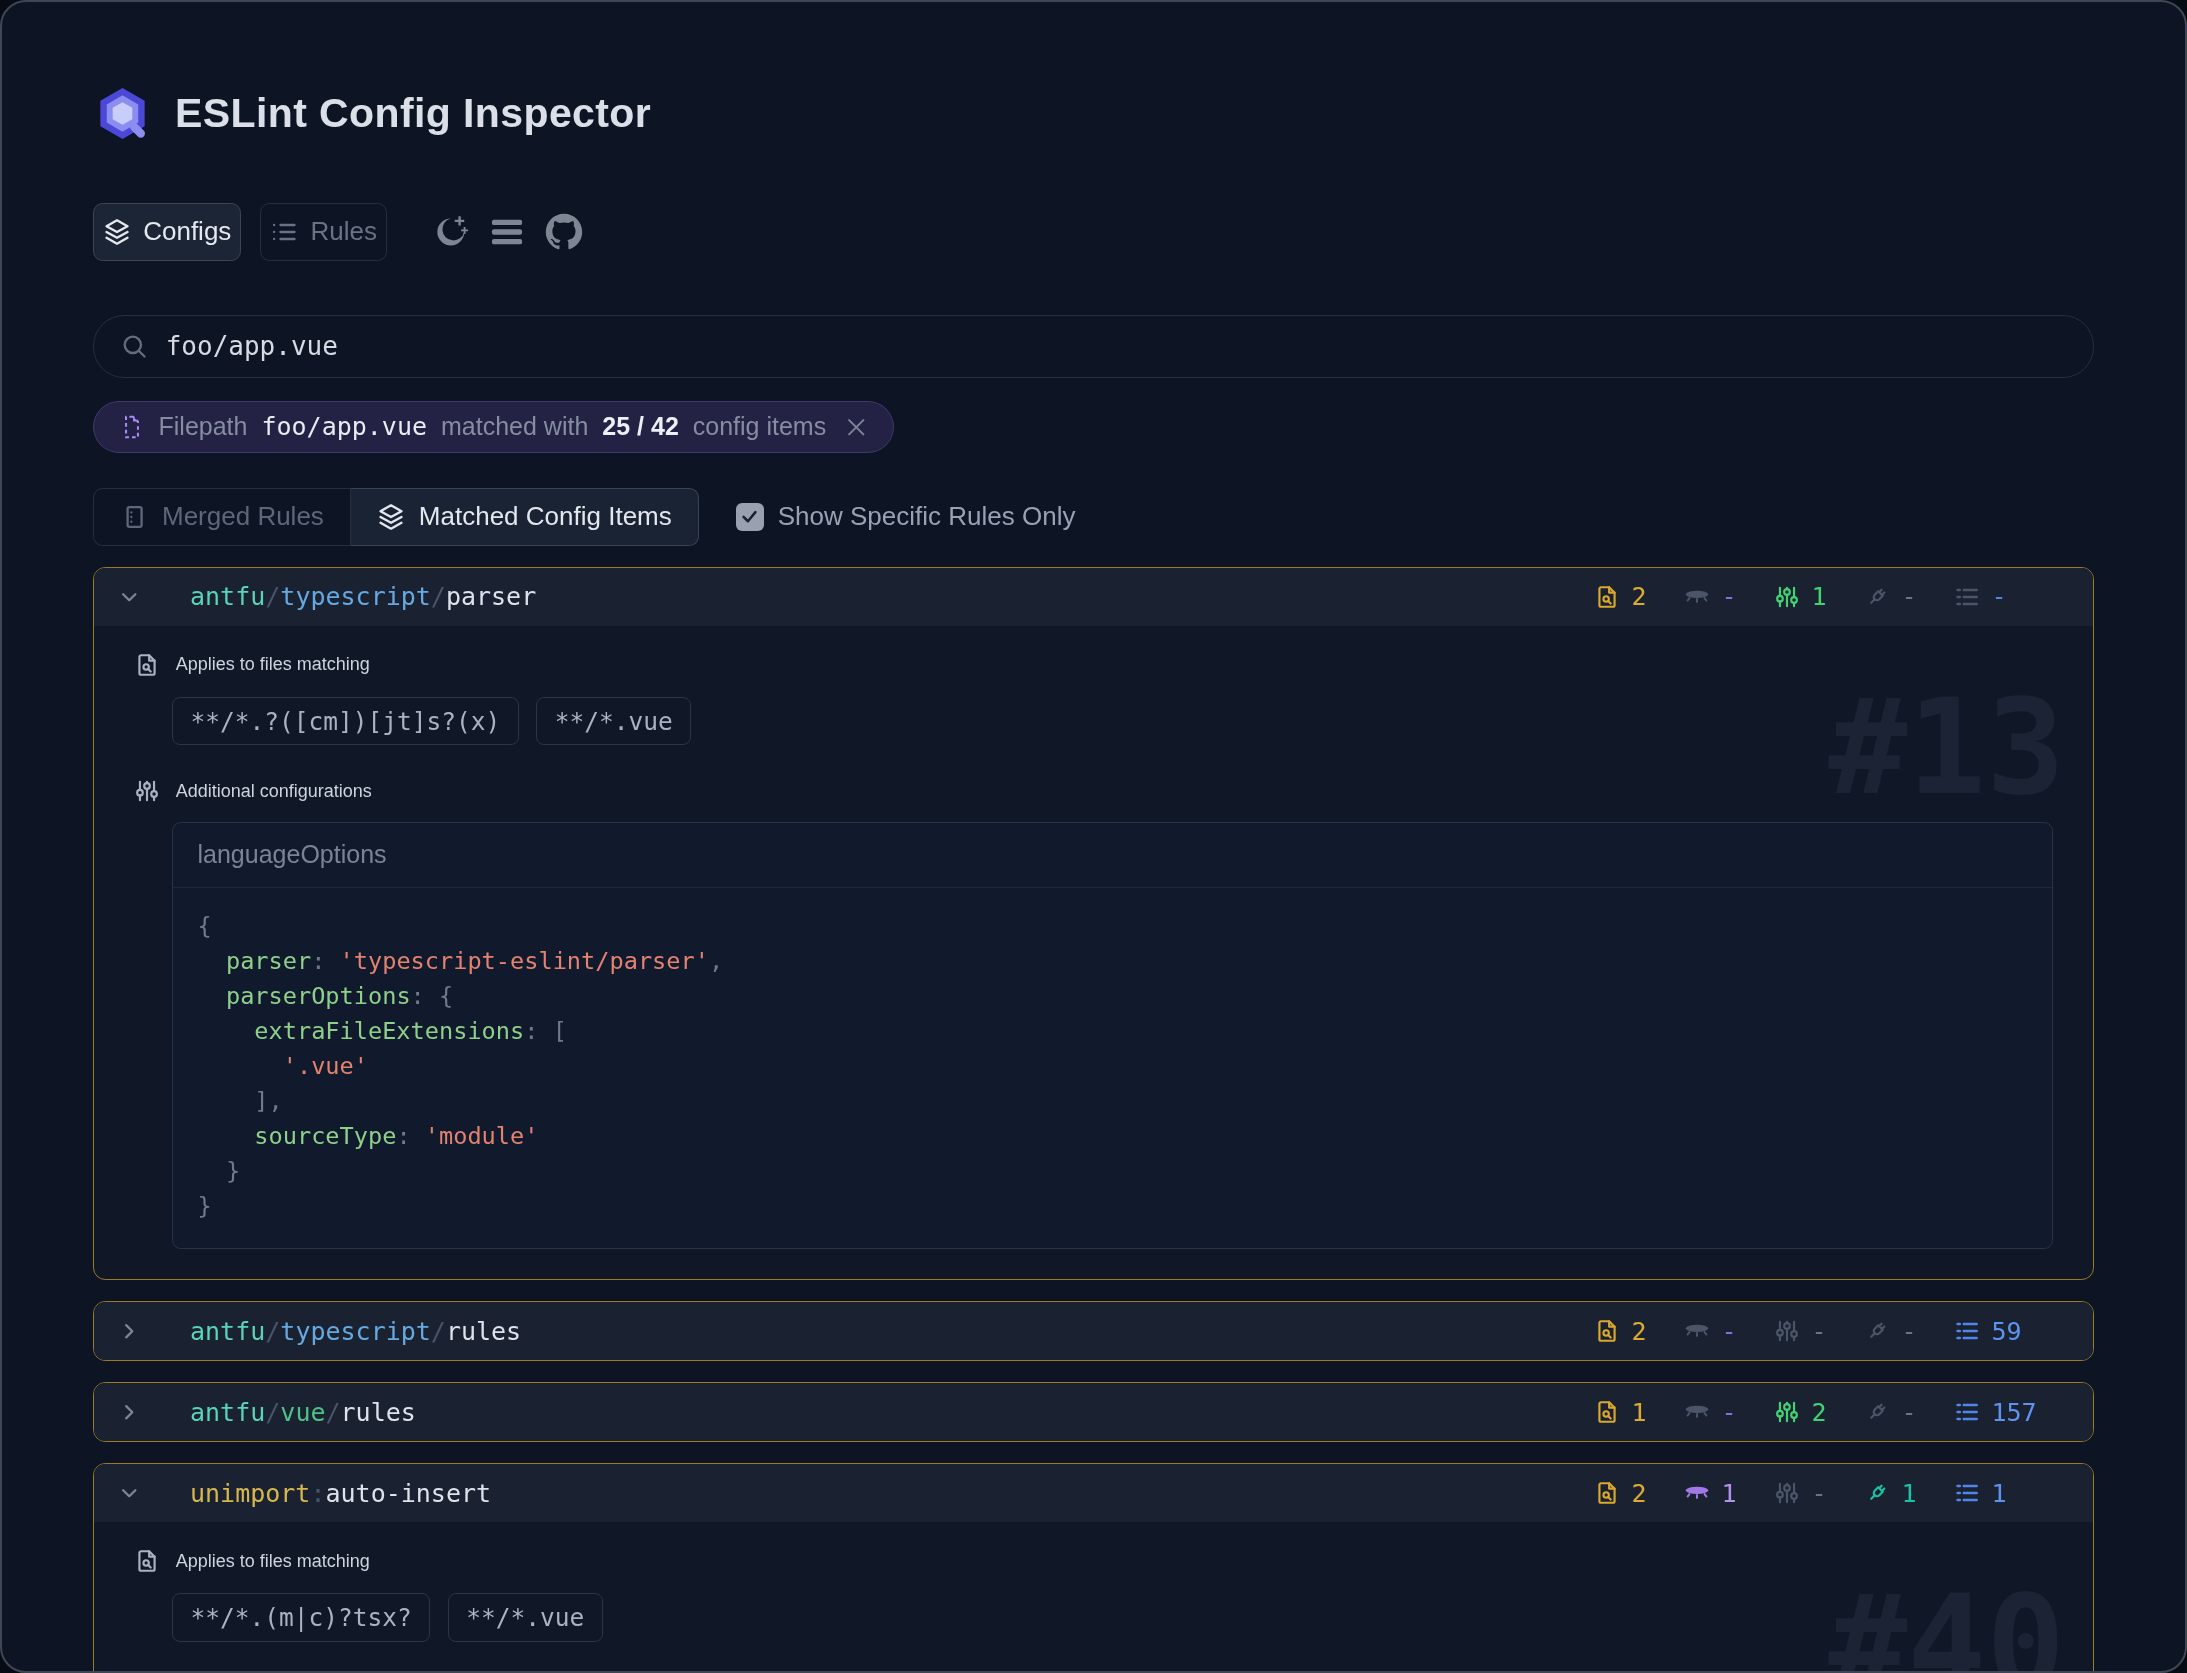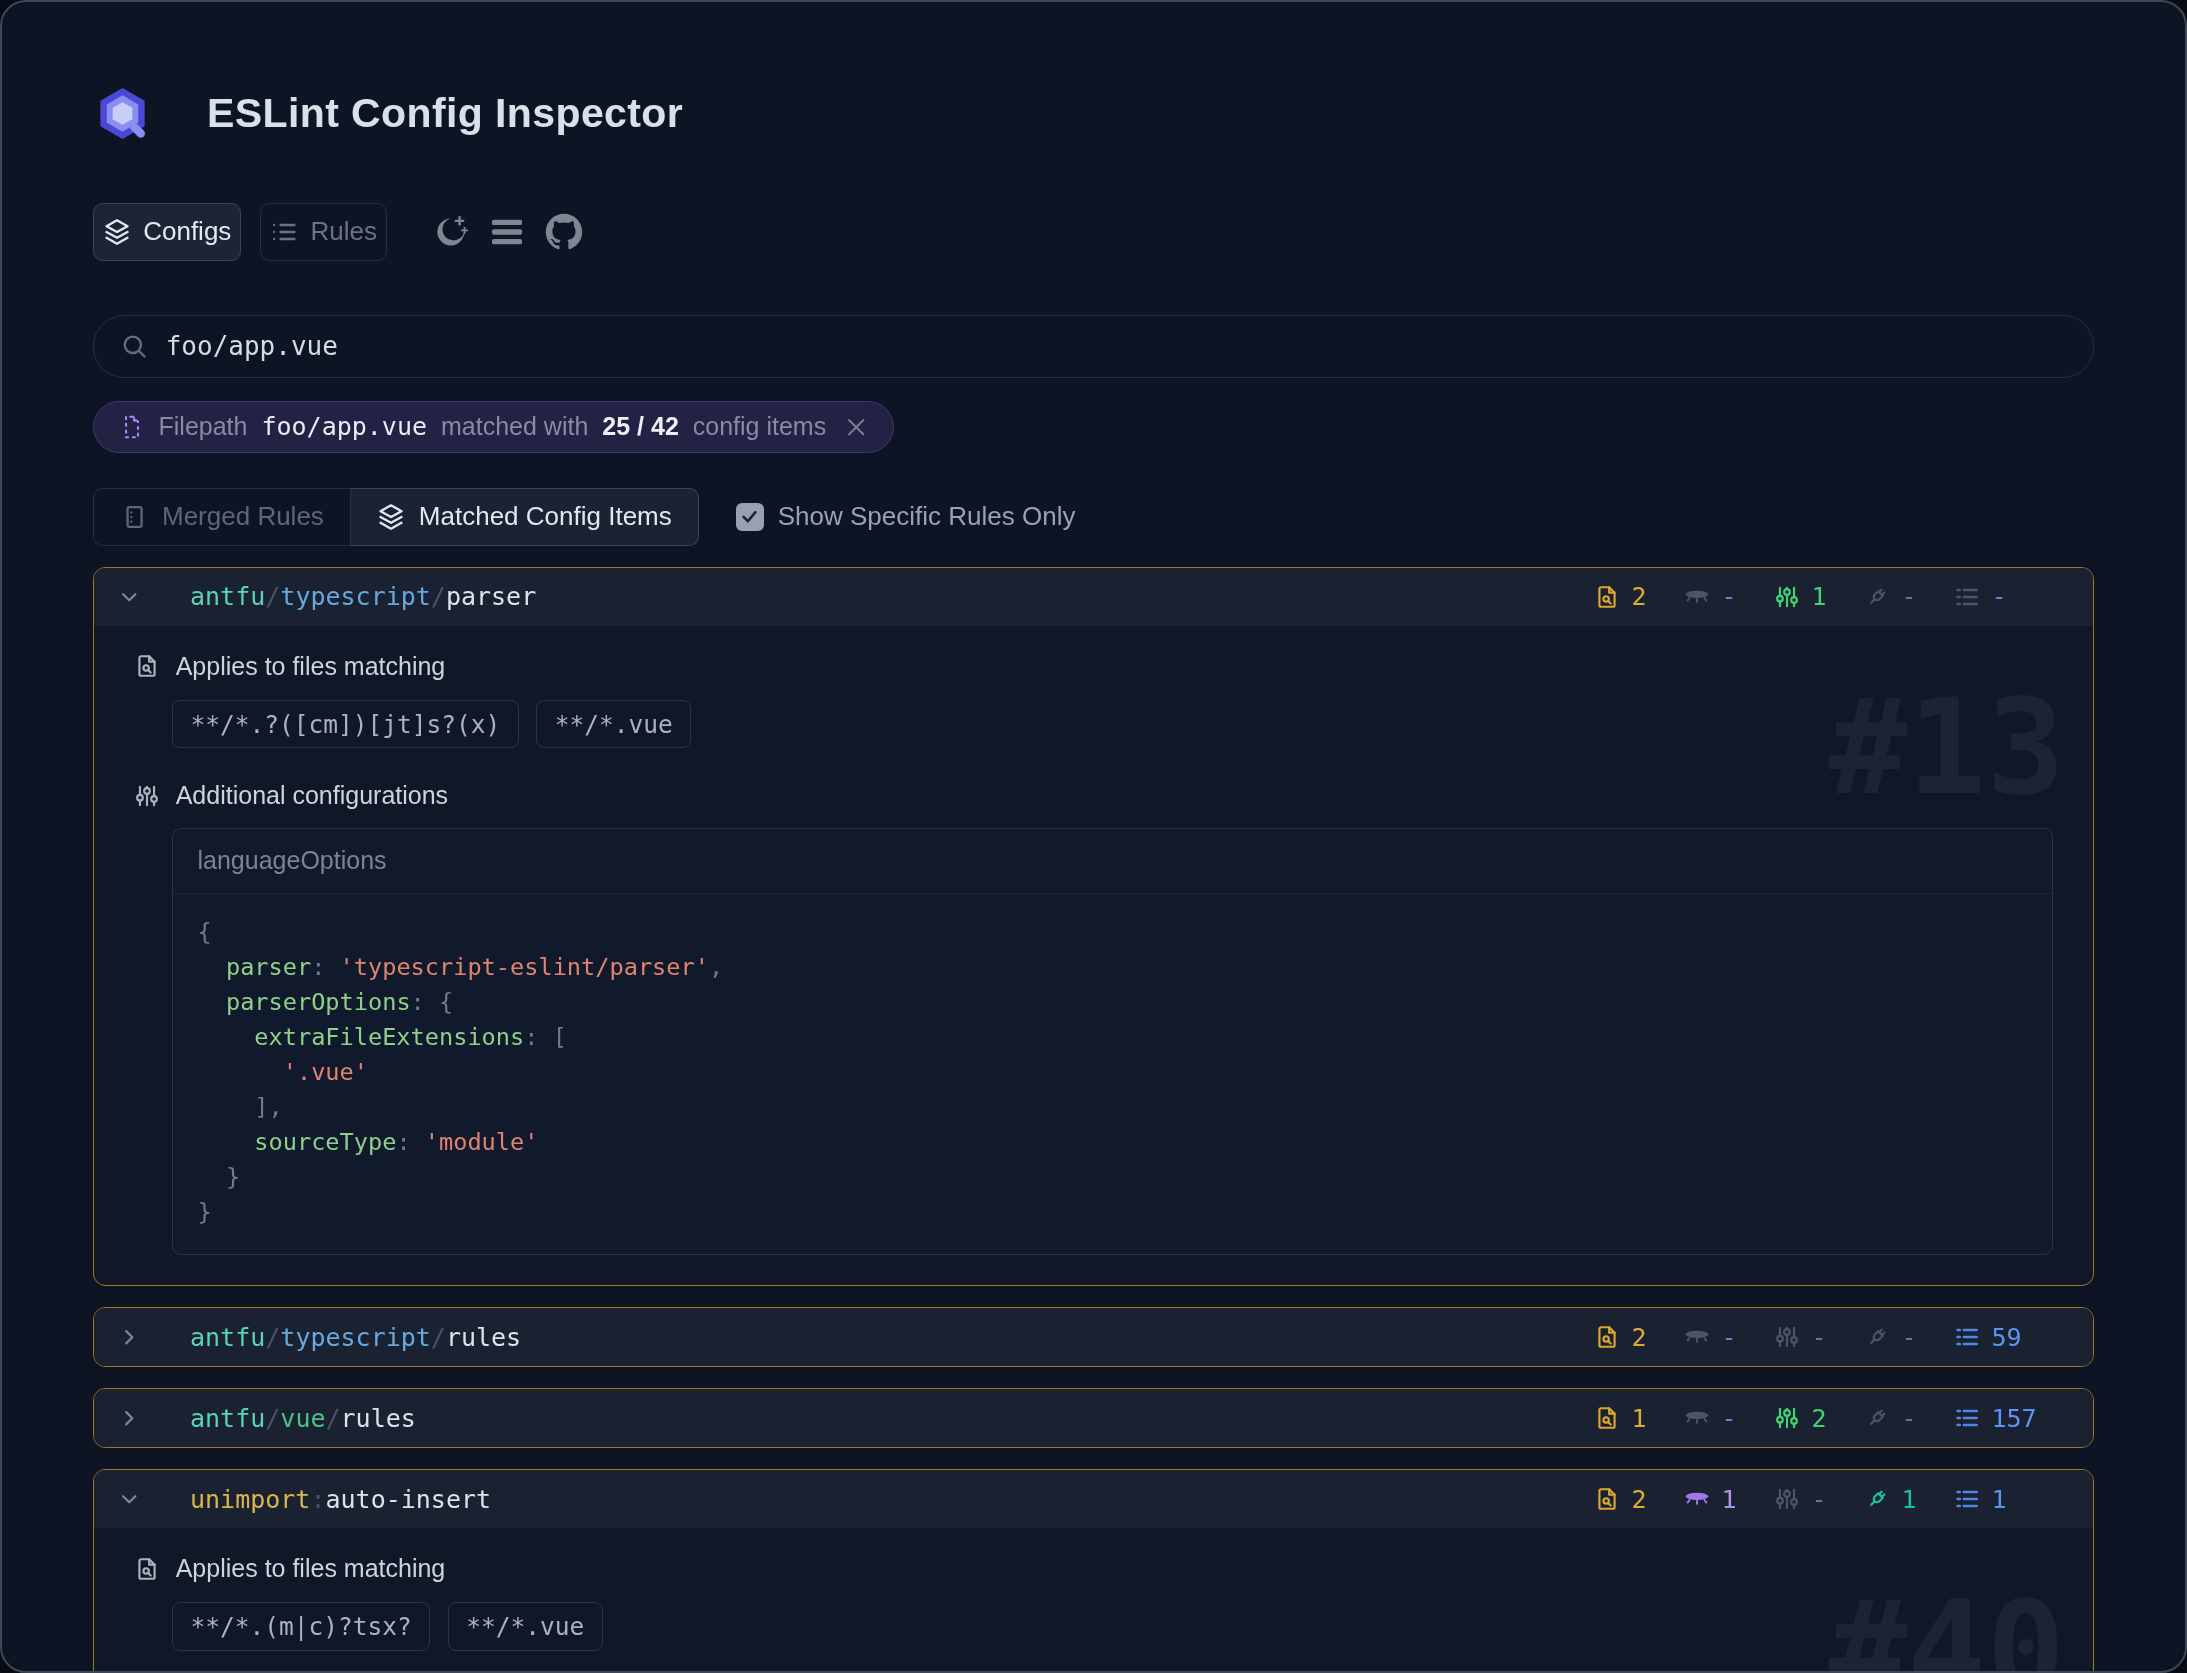--- a/index.html
+++ b/index.html
@@ -4,21 +4,21 @@
 <style>
   html,body{margin:0;padding:0;width:2187px;height:1673px;overflow:hidden;background:#070b14;}
   *{box-sizing:border-box;}
   .window{position:absolute;inset:0;background:#0d1424;border:2.6px solid #3f4757;border-radius:26px;overflow:hidden;
           font-family:"Liberation Sans",sans-serif;color:#d6dbe4;}
   .content{padding:61px 91px 0 91px;position:relative;}
 
   
   .app-header{display:flex;align-items:center;gap:23px;margin-bottom:38px;}
   .logo{width:59px;height:59px;flex:0 0 auto;}
-  .page-title{font-size:41px;font-weight:600;color:#dbe0e8;letter-spacing:0.4px;margin-left:32px;}
+  .page-title{font-size:41px;font-weight:600;color:#dbe0e8;letter-spacing:0.4px;}
 
   
   .tabs{display:flex;align-items:center;gap:19px;margin-bottom:54px;}
   .tab-btn{display:flex;align-items:center;gap:12.2px;height:58px;padding:0 9px;border-radius:9.6px;
            font-size:26px;cursor:pointer;background:transparent;border:1.7px solid #272e3e;color:#6a7385;}
   .tab-btn.active{background:#1c2536;border-color:#3c4456;color:#e4e8ef;}
   .tab-btn .icn{width:28px;height:28px;}
   .icon-btn{background:none;border:none;color:#7e8694;width:38px;height:38px;padding:0;cursor:pointer;}
   .icon-btn .icn{width:31px;height:31px;}
   .icon-btn.first{margin-left:24.5px;}
@@ -59,21 +59,21 @@
   .card-header{display:flex;align-items:center;height:58px;padding:0 49px 0 23px;background:#1a2130;cursor:pointer;position:relative;z-index:1;}
   .card-header .chev{width:24.5px;height:24.5px;color:#7e8798;flex:0 0 auto;margin-right:17.5px;}
   .cfg-name{font-family:"DejaVu Sans Mono",monospace;font-size:25px;white-space:pre;margin-left:31px;}
   .badges{margin-left:auto;display:flex;}
   .badge{display:flex;align-items:center;gap:11.4px;width:90px;}
   .badge .icn{width:26px;height:26px;flex:0 0 auto;}
   .badge .val{font-family:"DejaVu Sans Mono",monospace;font-size:25px;}
   .card-body{position:relative;padding:26px 40px 30px 40px;z-index:1;}
   .watermark{position:absolute;top:56px;right:28px;font-family:"DejaVu Sans Mono",monospace;font-weight:bold;
              font-size:131px;color:#1b2334;z-index:0;pointer-events:none;line-height:1;}
-  .sec-label{display:flex;align-items:center;gap:15.7px;font-size:25px;color:#cdd4df;position:relative;z-index:1;}
+  .sec-label{display:flex;align-items:center;gap:15.7px;font-size:18px;color:#cdd4df;position:relative;z-index:1;}
   .sec-label .icn{width:26px;height:26px;color:#aab2c0;flex:0 0 auto;}
   .pill-row{display:flex;gap:17.5px;margin:19px 0 33px 38px;position:relative;z-index:1;}
   .glob-pill{border:1.7px solid #2c3445;border-radius:7.9px;padding:8.7px 17.5px;font-family:"DejaVu Sans Mono",monospace;
              font-size:24.5px;color:#a9b2c2;}
   
   .code-block{margin:17.5px 0 0 38px;border:0.9px solid #283349;border-radius:8.7px;background:#111a2c;position:relative;z-index:1;}
   .code-title{padding:17.5px 24.5px;font-size:25px;color:#7b8496;border-bottom:0.9px solid #1f2839;}
   .code-pre{margin:0;padding:21px 24.5px 24.5px 24.5px;font-family:"DejaVu Sans Mono",monospace;font-size:23.6px;line-height:35px;white-space:pre;}
   .tk-k{color:#8ed08a;} .tk-s{color:#e2826f;} .tk-p{color:#6f7a8e;}
 </style>

